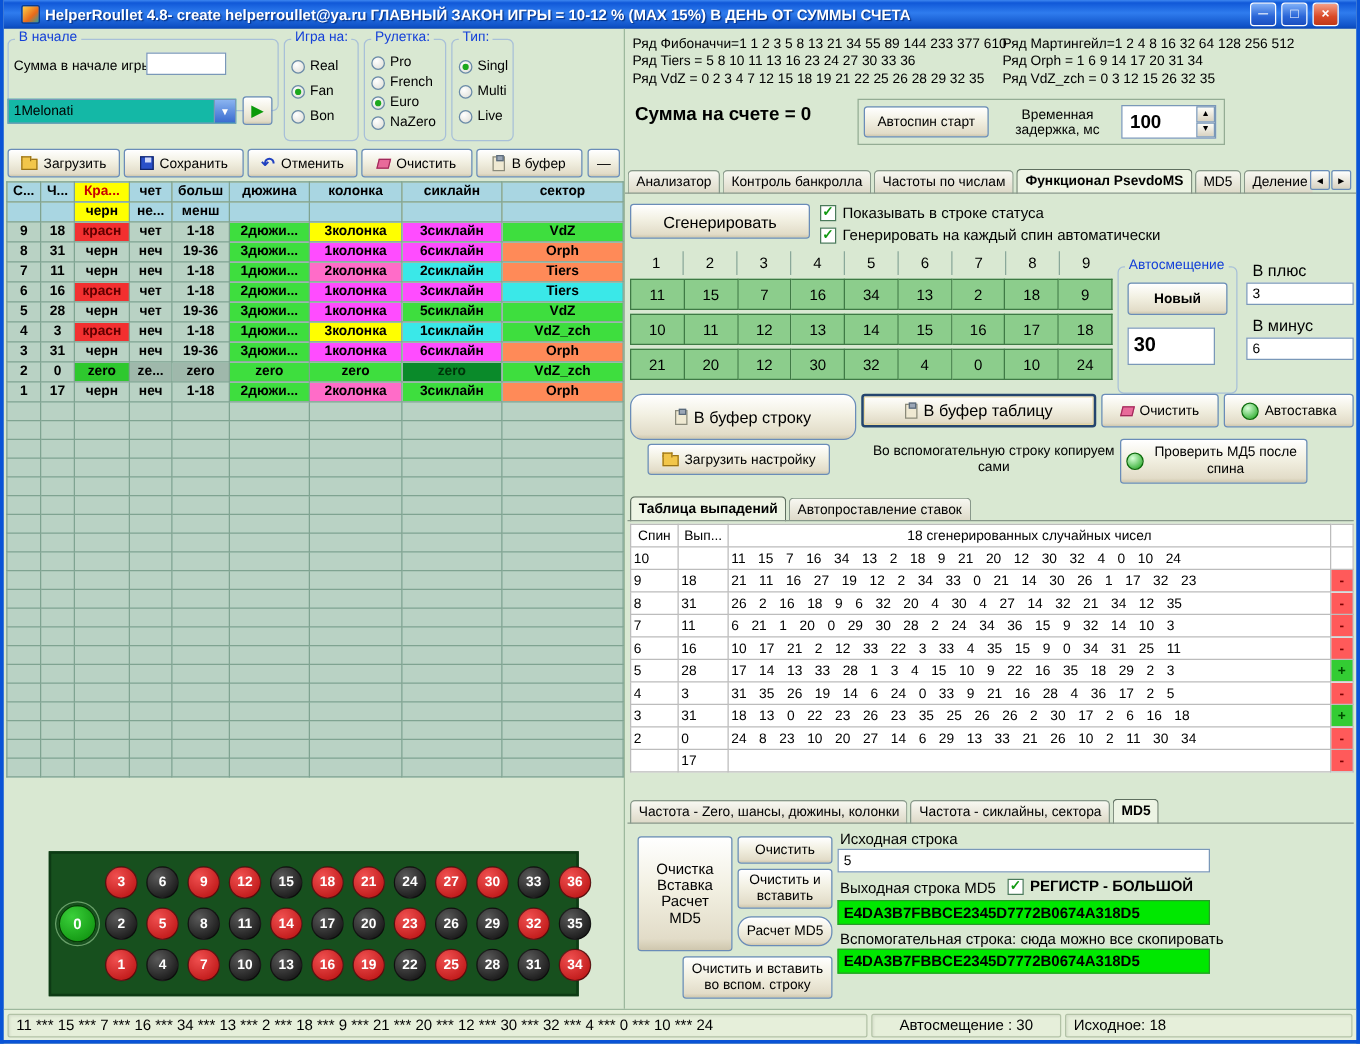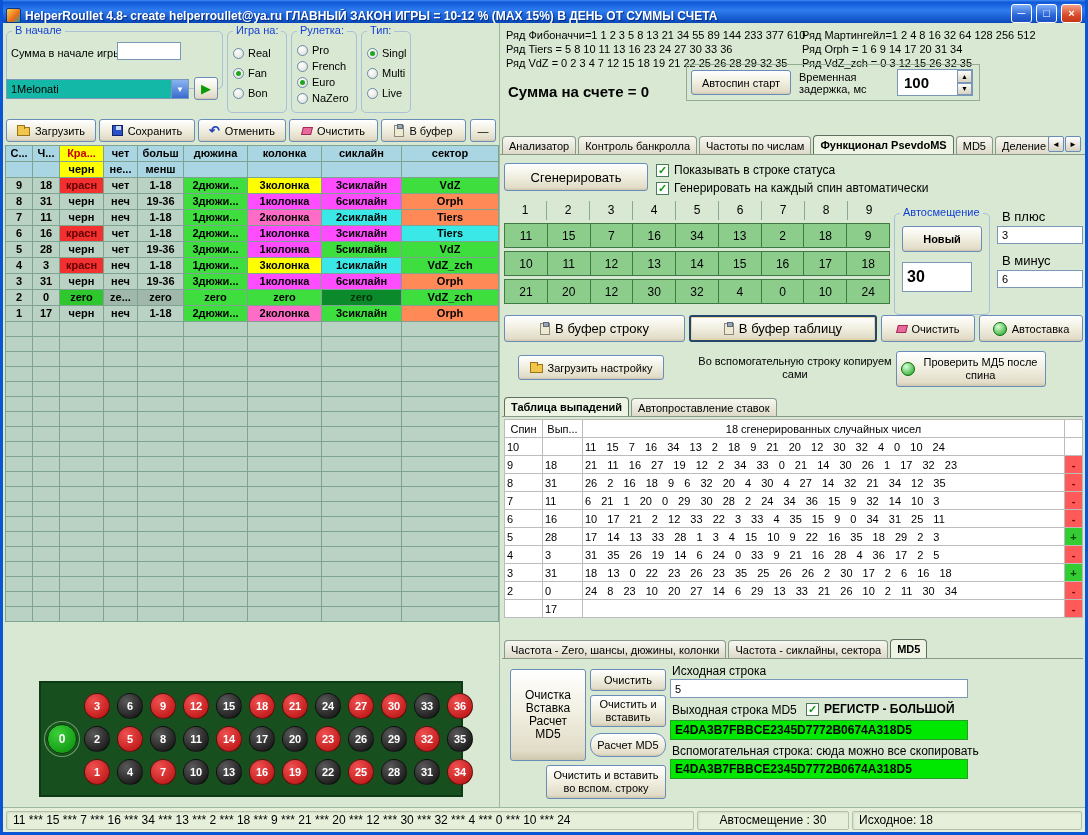--- a/index.html
+++ b/index.html
@@ -1,20 +1,20 @@
 <!DOCTYPE html>
 <html><head>
 <meta charset="utf-8">
 <style>
   html,body{margin:0;padding:0;background:#4a7ab0;}
   *{box-sizing:border-box;}
   .window{width:1088px;height:835px;border:3px solid #0a54d6;border-top:none;background:#d9e8d2;
     display:flex;flex-direction:column;font-family:"Liberation Sans",sans-serif;position:relative;overflow:hidden;}
   
-  .titlebar{height:23px;flex:0 0 auto;display:flex;align-items:flex-end;gap:4px;padding:0 3px;
+  .titlebar{height:23px;flex:0 0 auto;display:flex;align-items:center;gap:4px;padding:0 14px;
     background:linear-gradient(180deg,#3d86f0 0%,#1058d8 10%,#2f7cee 45%,#1053c8 90%,#0a46b4 100%);}
   .appicon{width:15px;height:15px;border-radius:2px;background:linear-gradient(135deg,#ffd24a,#e86a1a 60%,#2aa0a0);
     border:1px solid #083a8a;flex:0 0 auto;}
   .title{flex:1;color:#fff;font-size:12px;font-weight:bold;white-space:nowrap;overflow:hidden;text-shadow:1px 1px 1px #002a7a;}
   .wbtn{width:21px;height:19px;border:1px solid #fff;border-radius:3px;display:flex;align-items:center;justify-content:center;
     color:#fff;font-size:11px;font-weight:bold;background:linear-gradient(180deg,#7fb0f8,#2a66d8 60%,#1a4ec0);line-height:1;}
   .wbtn.close{background:linear-gradient(180deg,#f4a088,#da4a28 60%,#c03818);}
   
   .main{flex:1;display:flex;min-height:0;}
   .left{width:497px;flex:0 0 auto;position:relative;border-right:1px solid #9db89d;}
@@ -652,21 +652,21 @@
         <div>Ряд VdZ = 0 2 3 4 7 12 15 18 19 21 22 25 26 28 29 32 35</div>
       </div>
       <div class="series" style="left:302px;top:5px;">
         <div>Ряд Мартингейл=1 2 4 8 16 32 64 128 256 512</div>
         <div>Ряд Orph = 1 6 9 14 17 20 31 34</div>
         <div>Ряд VdZ_zch = 0 3 12 15 26 32 35</div>
       </div>
 
       <div class="balance" style="left:8px;top:60px;">Сумма на счете = 0</div>
 
-      <div class="acctbox" style="left:186px;top:41px;width:294px;height:37px;">
+      <div class="acctbox" style="left:186px;top:56px;width:294px;height:37px;text-align:center;">
         <div class="btn" style="left:4px;top:5px;width:100px;height:25px;">
             <span>Автоспин старт</span>
           </div>
         <div class="dlabel" style="left:112px;top:6px;width:94px;">Временная задержка, мс</div>
         <div class="spinner" style="left:210px;top:4px;width:76px;height:27px;">
           <span class="spin-val">100</span>
           <span class="spin-btns">
             <span class="sb">
                 <span>▲</span>
               </span>
@@ -767,21 +767,21 @@
             <span>Новый</span>
           </div>
         <span class="inp big" style="left:7px;top:48px;width:70px;height:30px;">30</span>
       </div>
 
       <div class="plabel" style="left:502px;top:186px;">В плюс</div>
       <span class="inp" style="left:497px;top:203px;width:86px;height:18px;">3</span>
       <div class="plabel" style="left:502px;top:230px;">В минус</div>
       <span class="inp" style="left:497px;top:247px;width:86px;height:18px;">6</span>
 
-      <div class="btn" style="left:4px;top:292px;width:181px;height:27px;font-size:13px;">
+      <div class="btn" style="left:4px;top:292px;width:181px;height:37px;font-size:13px;border-radius:10px;">
           <span class="ic ic-clip"></span>
           <span>В буфер строку</span>
         </div>
       <div class="btn focused" style="left:189px;top:292px;width:188px;height:27px;font-size:13px;">
           <span class="ic ic-clip"></span>
           <span>В буфер таблицу</span>
         </div>
       <div class="btn" style="left:381px;top:292px;width:94px;height:27px;">
           <span class="ic ic-brush"></span>
           <span>Очистить</span>

